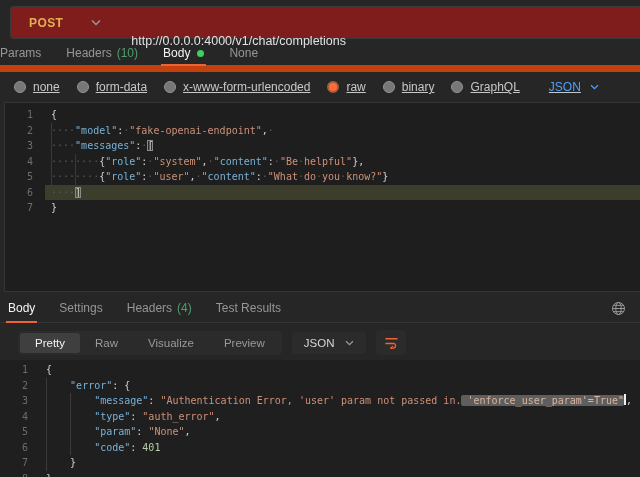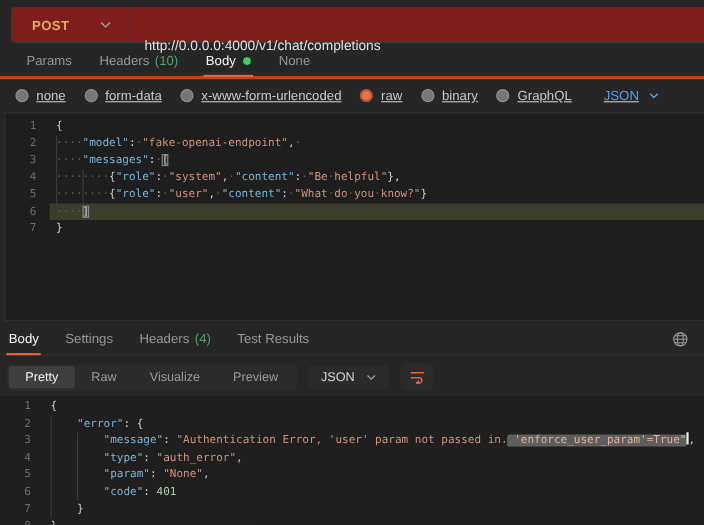--- a/index.html
+++ b/index.html
@@ -24,22 +24,22 @@
     border-radius:4px 0 0 4px; display:flex; align-items:center;
   }
   .method { display:flex; align-items:center; padding:0 16px 0 18px; gap:28px; cursor:pointer; }
   .method-label { color:var(--post); font-weight:bold; font-size:12px; letter-spacing:.4px; }
   .vdiv { width:1px; align-self:stretch; background:#3a3a3a; }
   .url { padding-left:13px; font-size:12.5px; color:#e2e2e2; white-space:nowrap;margin-top:36px; }
 
   
   .tabs-row {
     display:flex; align-items:center; gap:25px;
-    padding-left:24px; height:31px; margin-top:2px;
-    border-bottom:3px solid #c2410c; font-size:12px; color:#969696;
+    padding-left:0; height:31px; margin-top:2px;
+    border-bottom:7px solid #c2410c; font-size:12px; color:#969696;
   }
   .tab { position:relative; height:100%; display:flex; align-items:center; gap:5px; cursor:pointer; white-space:nowrap; }
   .tab.active { color:#f5f5f5; }
   .tab .count { color:var(--green-count); }
   .tab .dot { width:7px; height:7px; border-radius:50%; background:var(--green-dot); margin-left:2px; }
   .tab .underline { position:absolute; left:-2px; right:-2px; bottom:-1px; height:2px; background:var(--accent); }
 
   
   .radio-row { display:flex; align-items:center; gap:17px; height:30px; padding-left:14px; font-size:12px; color:#c8c8c8;text-decoration:underline; }
   .radio { display:flex; align-items:center; gap:7px; cursor:pointer; }
@@ -71,21 +71,21 @@
   .tok-caret { display:inline-block; width:2px; height:11px; background:#f0f0f0; vertical-align:-1px; }
   .guide { position:absolute; width:1px; background:#3a3a3a; }
 
   
   .resp-tabs-row {
     display:flex; align-items:center; gap:24px;
     height:29px; margin-top:2px; padding:0 14px 0 8px;
     border-bottom:1px solid #343434; font-size:12px; color:#969696;
   }
   .resp-right { margin-left:auto; display:flex; align-items:center; color:#9e9e9e; }
-  .resp-toolbar { display:flex; align-items:center; gap:10px; padding-left:6px; margin:7px 0 5px; }
+  .resp-toolbar { display:flex; align-items:center; gap:10px; padding-left:6px; margin:7px 12px 5px; }
   .seg-group { display:flex; background:#2b2b2b; border-radius:4px; padding:2px; font-size:11.5px; color:#9a9a9a; }
   .seg { padding:4px 15px; border-radius:3px; cursor:pointer; }
   .seg.active { background:#3f3f3f; color:#f2f2f2; }
   .json-select { display:flex; align-items:center; gap:11px; background:#2b2b2b; border-radius:4px; padding:5px 12px; font-size:11.5px; color:#d6d6d6; cursor:pointer; }
   .wrap-btn { width:30px; height:25px; background:#2b2b2b; border-radius:4px; display:flex; align-items:center; justify-content:center; cursor:pointer; }
   .resp-editor-wrap { background:#1f1f1f; height:130px; }
 </style>
 </head>
 <body>
 

